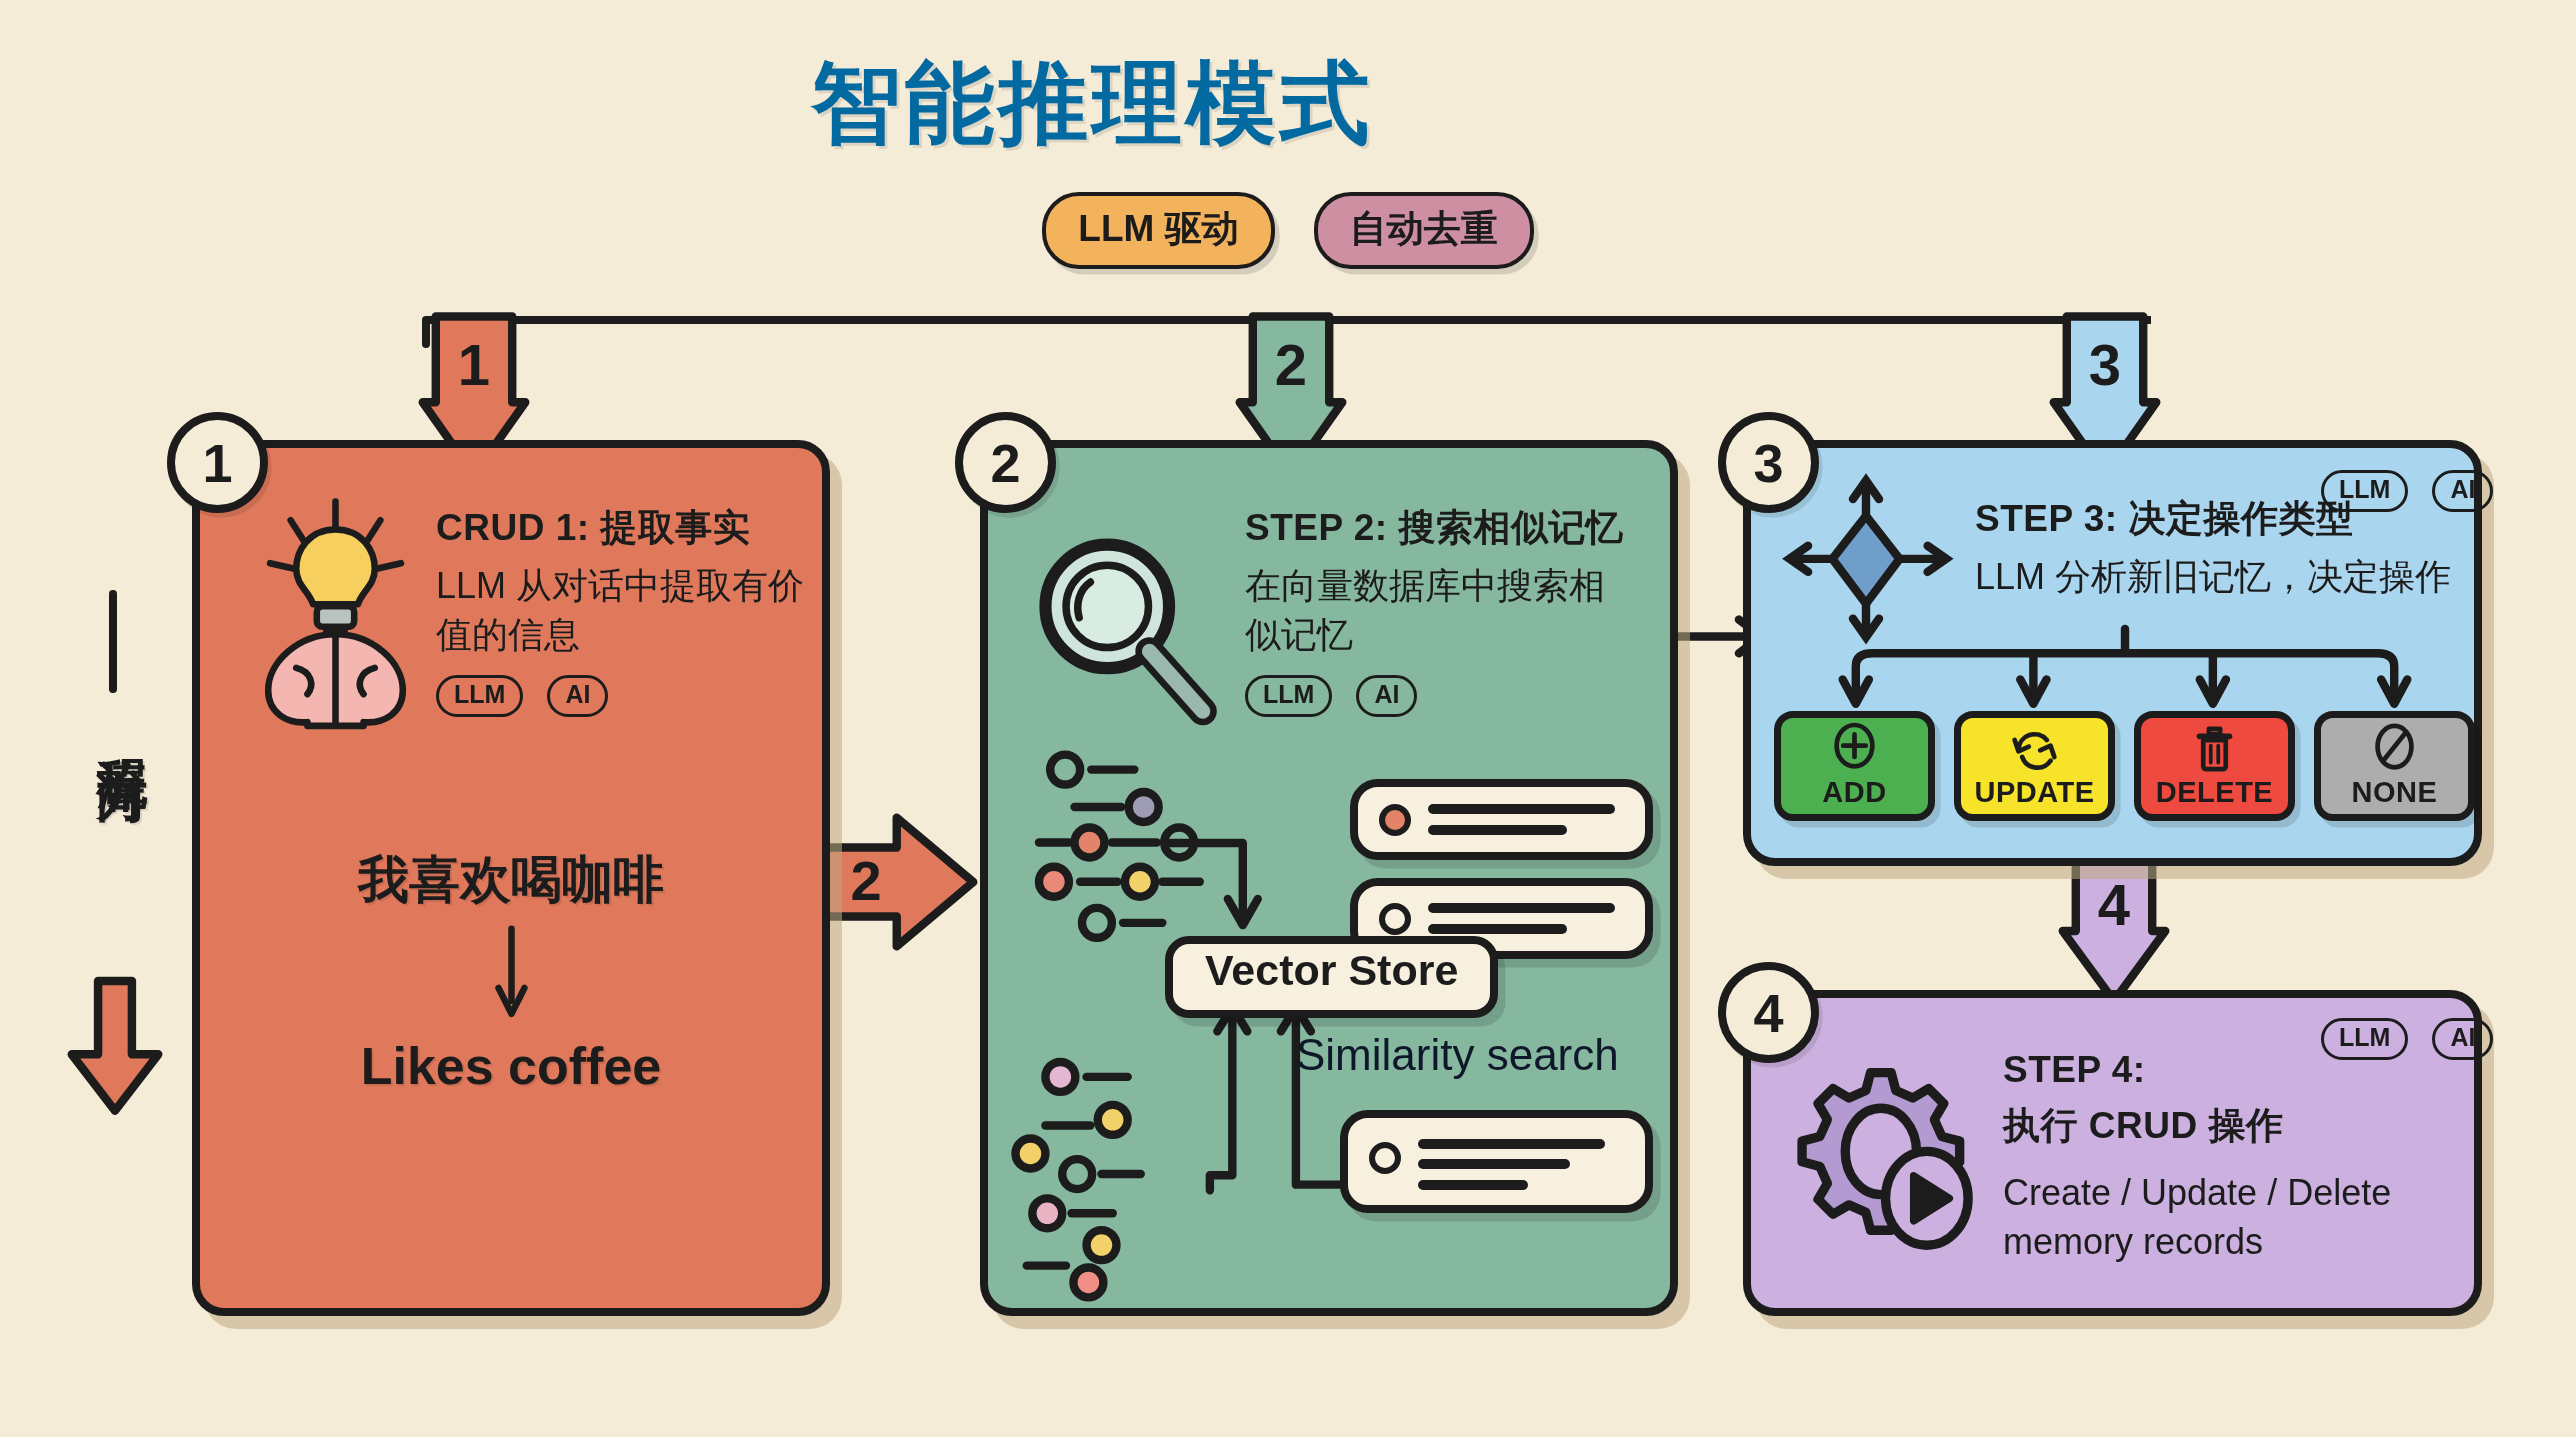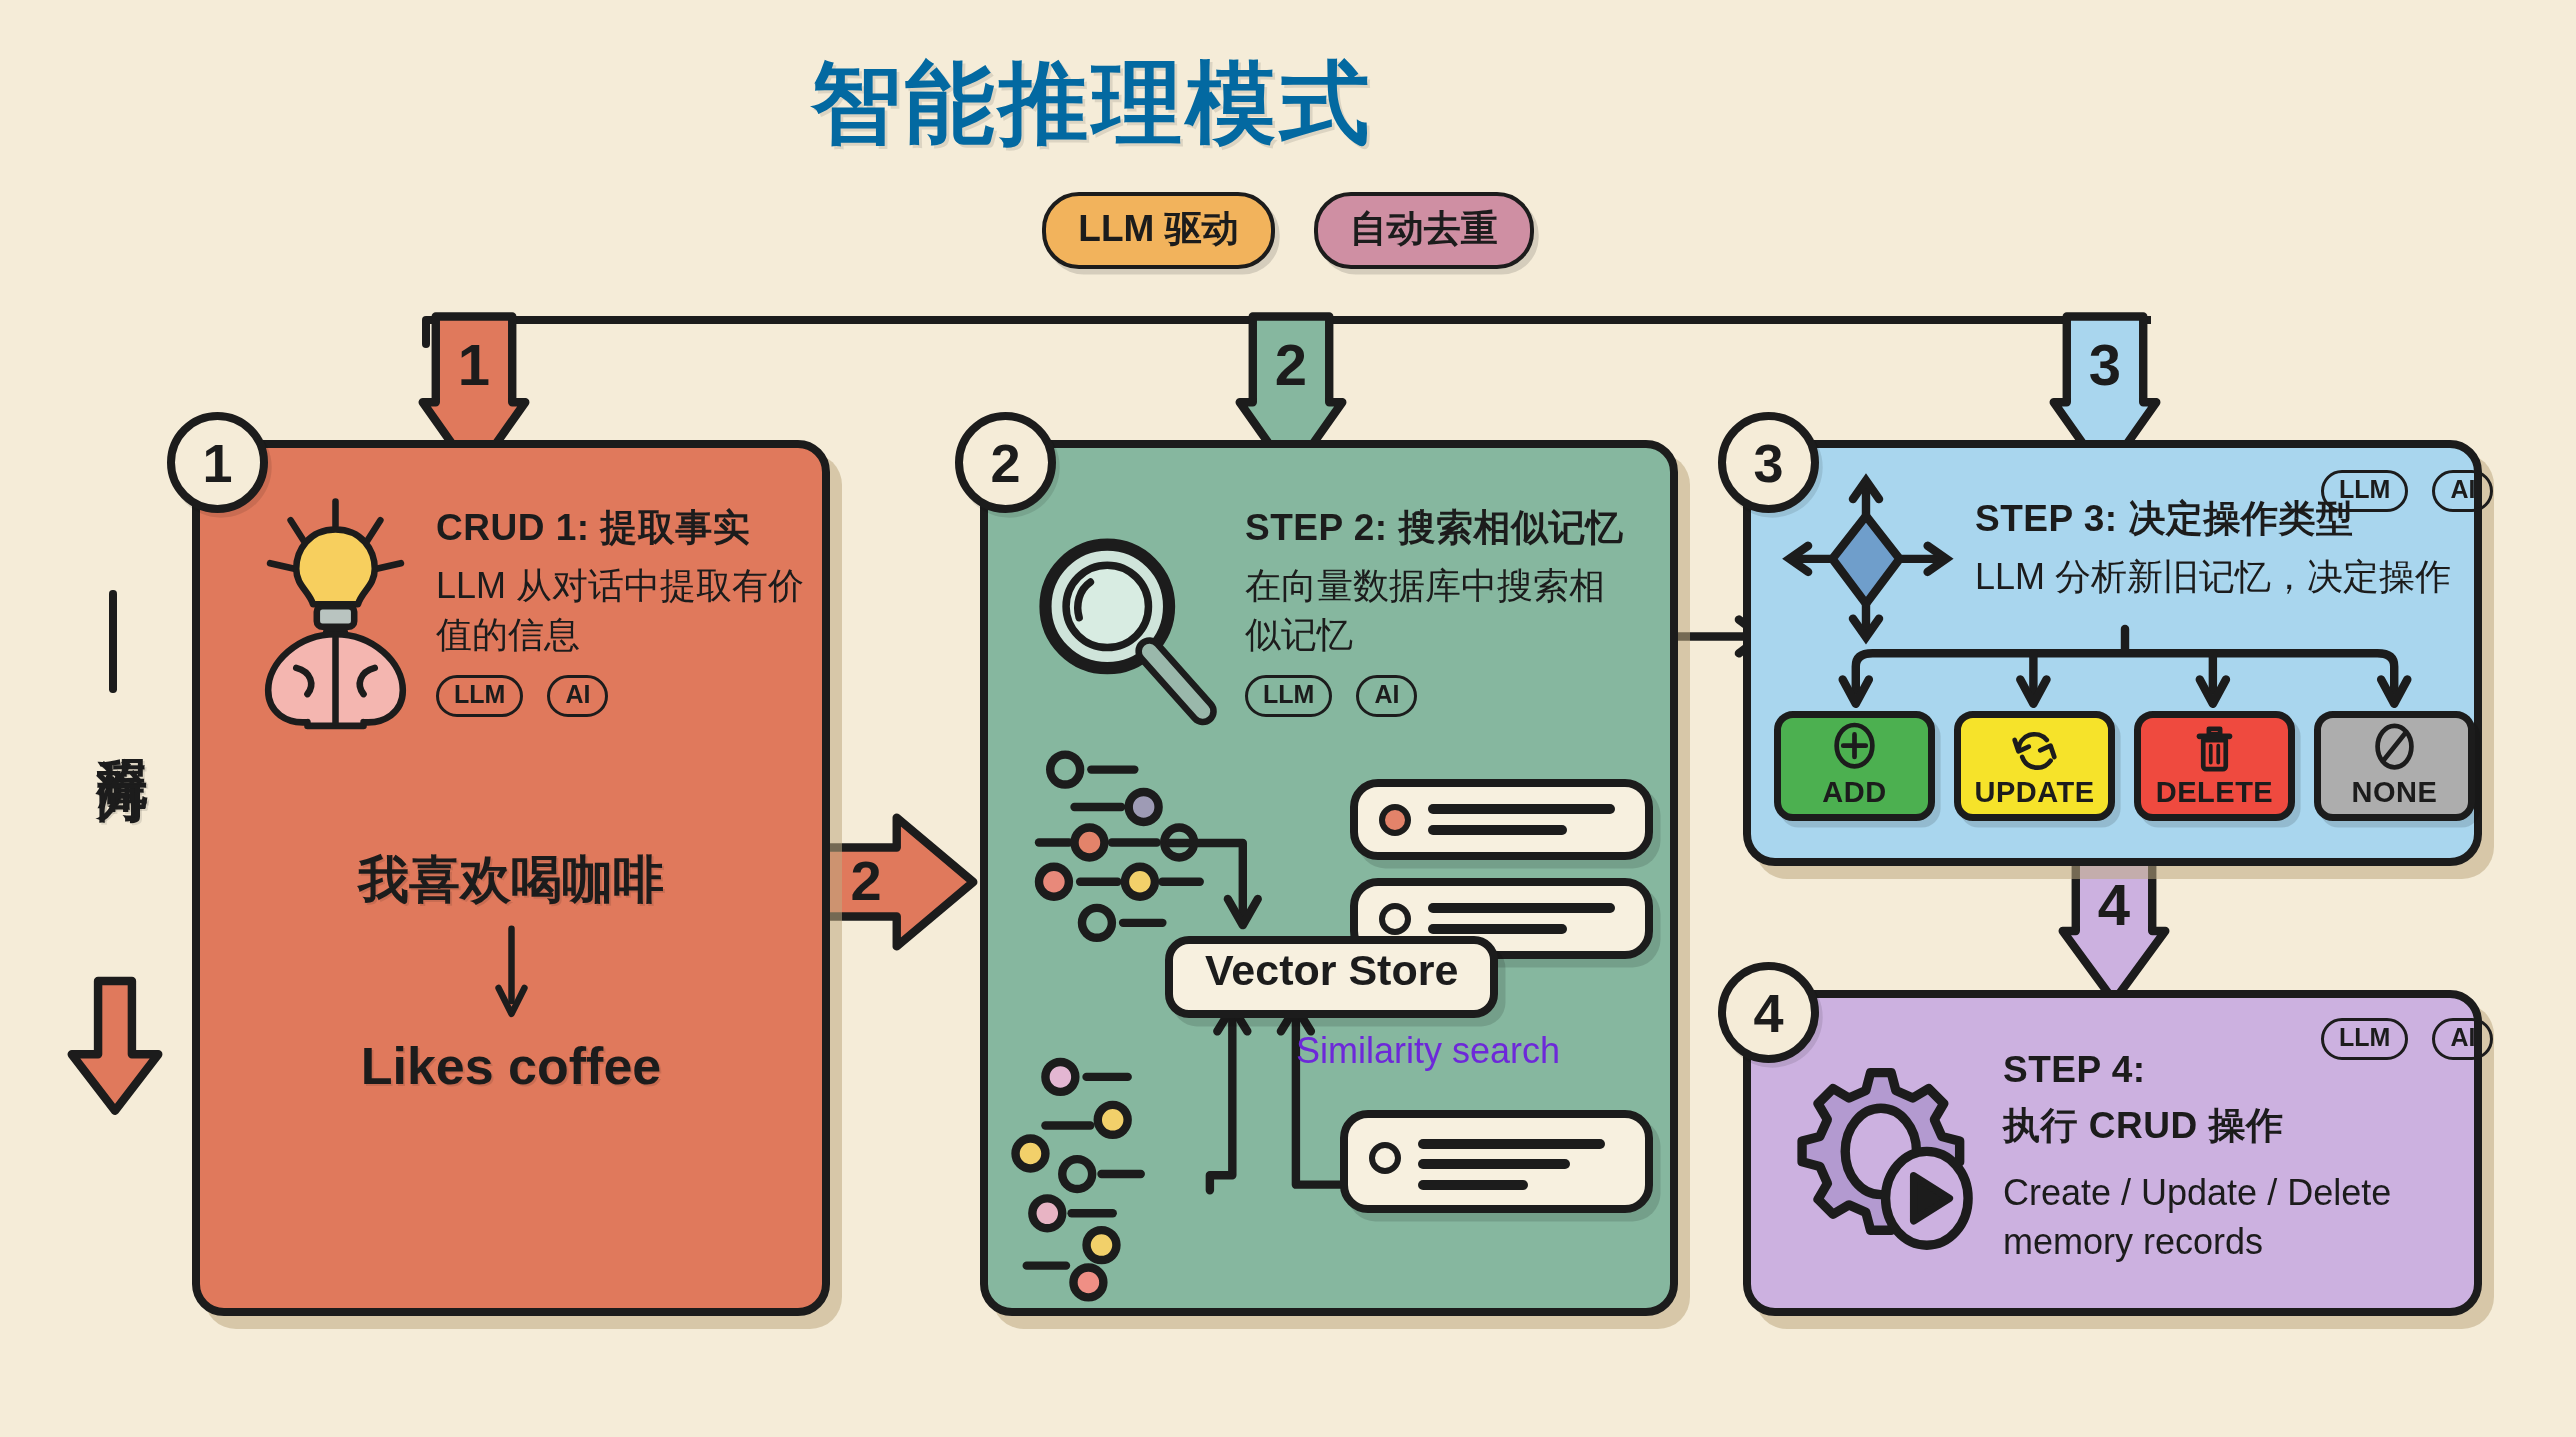--- a/index.html
+++ b/index.html
@@ -121,21 +121,21 @@
   .vstore {
     position: absolute; left: 1165px; top: 936px;
     background: #f7f0df; border: 8.4px solid #1c1c1c; border-radius: 24px;
     padding: 2px 32px 15px 32px;
     font-size: 43px; font-weight: 700; color: #1c1c1c;
     box-shadow: 7.5px 8.4px 0 rgba(0,0,0,0.13);
     z-index: 4;
   }
   .simlabel {
     position: absolute; left: 1296px; top: 1030px;
-    font-size: 36px; font-weight: 500; color: #6d28d9;
+    font-size: 44px; font-weight: 500; color: #0f172a;
   }
   .memrec {
     position: absolute; background:#f7f0df; border: 8.4px solid #1c1c1c; border-radius: 28px;
     box-shadow: 7.5px 8.4px 0 rgba(0,0,0,0.13);
     display: flex; align-items: center; gap: 17px; padding: 0 20.6px;
     z-index: 3;
   }
   .memdot { width: 32px; height: 32px; border-radius: 50%; border: 6.6px solid #1c1c1c; flex: none; }
   .memlines { display:flex; flex-direction: column; gap: 10.3px; }
   .memline { height: 10.3px; background:#1c1c1c; border-radius: 5.6px; }

